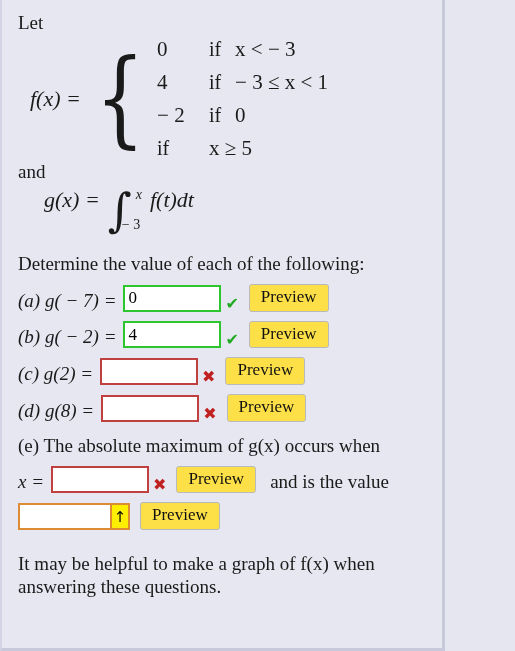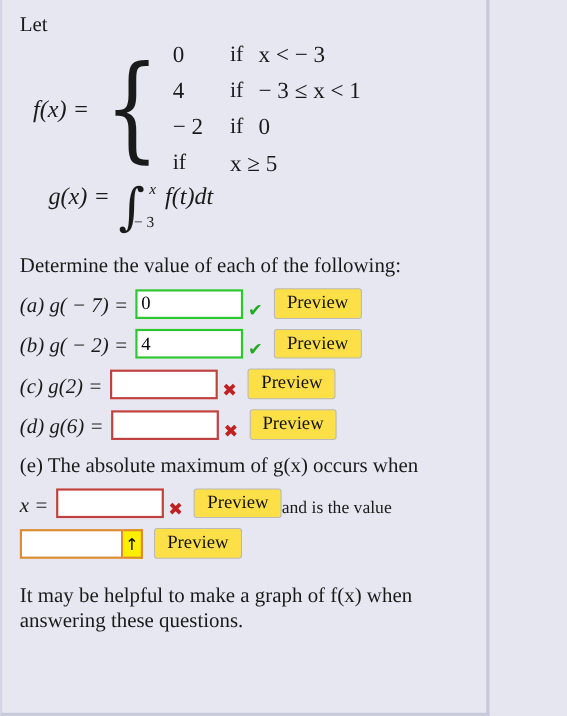--- a/index.html
+++ b/index.html
@@ -172,21 +172,21 @@
     align-items: center;
     justify-content: center;
     font-size: 15px;
     font-family: "DejaVu Sans", sans-serif;
     color: #000;
     box-sizing: border-box;
     margin-left: 0;
   }
   .inputgroup { display: inline-flex; align-items: center; }
 
-  .tail-text { font-size: 16px; white-space: nowrap;}
+  .tail-text { margin-left: 14px; font-size: 19px; white-space: nowrap;}
 
   .footer {
     font-size: 19px;
     margin: 22px 0 0 2px;
     line-height: 1.22;
     max-width: 470px;
   }
 </style>
 </head>
 <body>
@@ -209,20 +209,21 @@
 
       <span class="val">− 2</span>
       <span class="ifw">if</span>
 
       <span class="val">0</span>
       <span class="ifw">if</span>
       <span class="cond mi">x ≥ 5</span>
     </span>
   </div>
 
+  <div class="txt-and">and</div>
 
   <div class="gblock">
     <span class="gx">g(x) =</span>
     <span class="intwrap">
       <span class="intsign">∫</span>
       <span class="limits">
         <span class="up">x</span>
         <span class="lo">− 3</span>
       </span>
     </span>
@@ -246,21 +247,21 @@
   </div>
 
   <div class="qrow">
     <span class="qlabel mi">(c) g(2) =</span>
     <input class="ansbox wrong" type="text" value="" style="">
     <span class="mark no">✖</span>
     <button class="preview-btn">Preview</button>
   </div>
 
   <div class="qrow">
-    <span class="qlabel mi">(d) g(6) =</span>
+    <span class="qlabel mi">(d) g(8) =</span>
     <input class="ansbox wrong" type="text" value="" style="">
     <span class="mark no">✖</span>
     <button class="preview-btn">Preview</button>
   </div>
 
   <div class="qrow">
     <span class="qlabel">(e) The absolute maximum of g(x) occurs when</span>
   </div>
 
   <div class="qrow">

